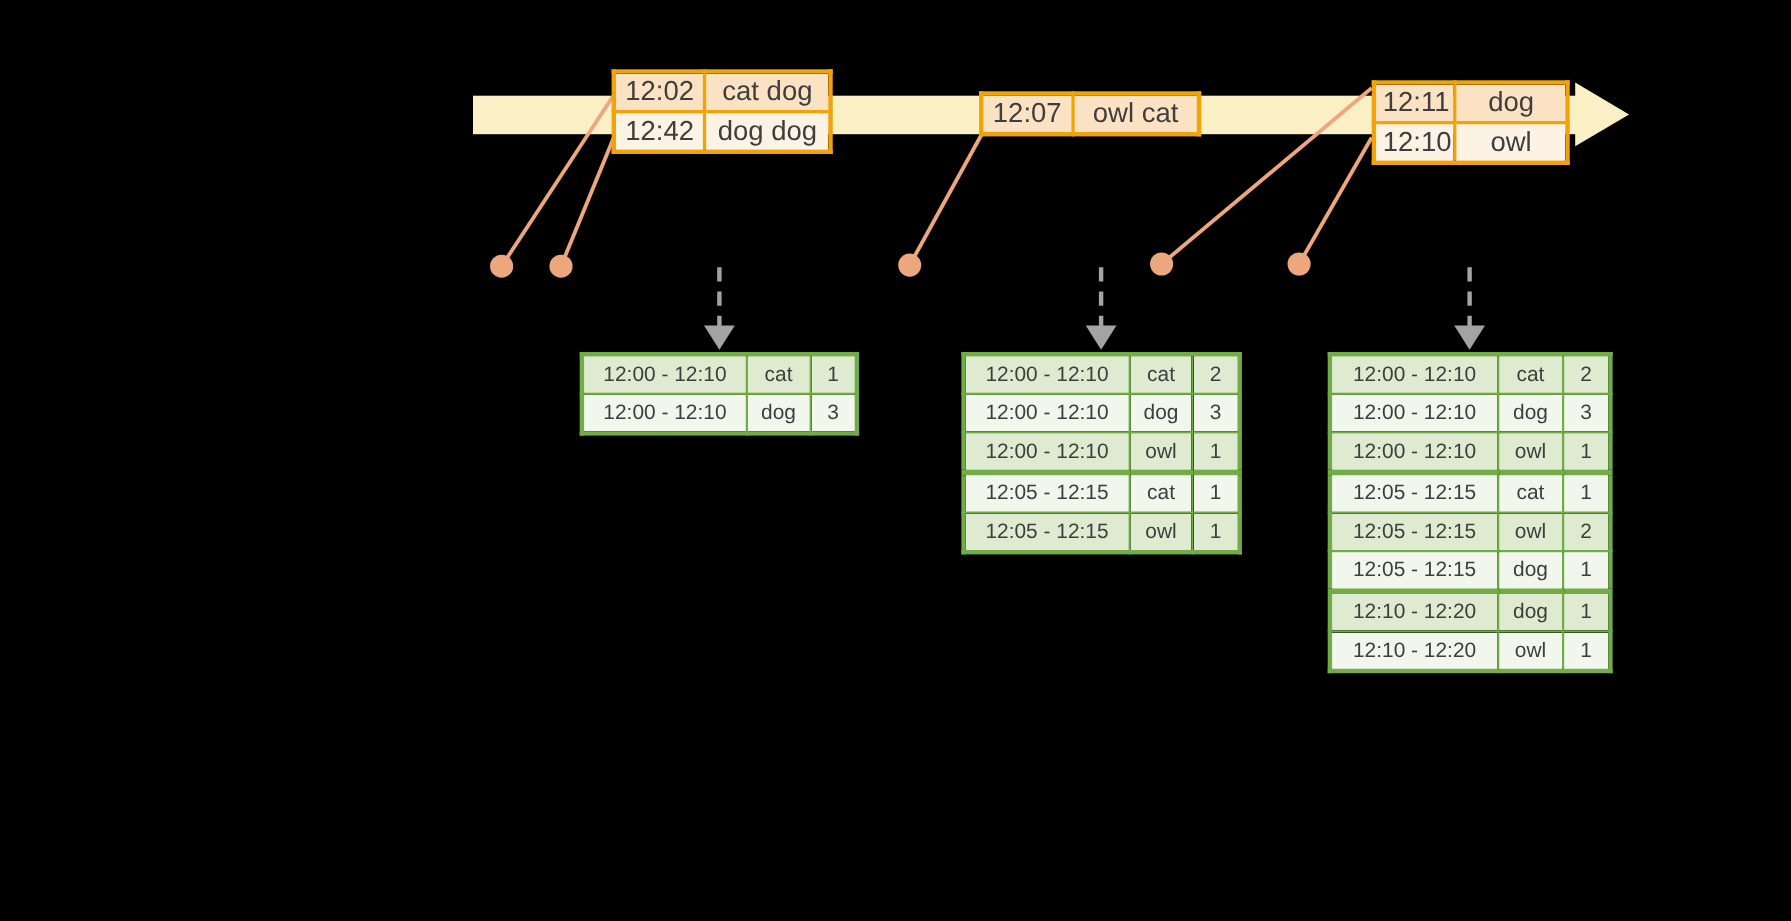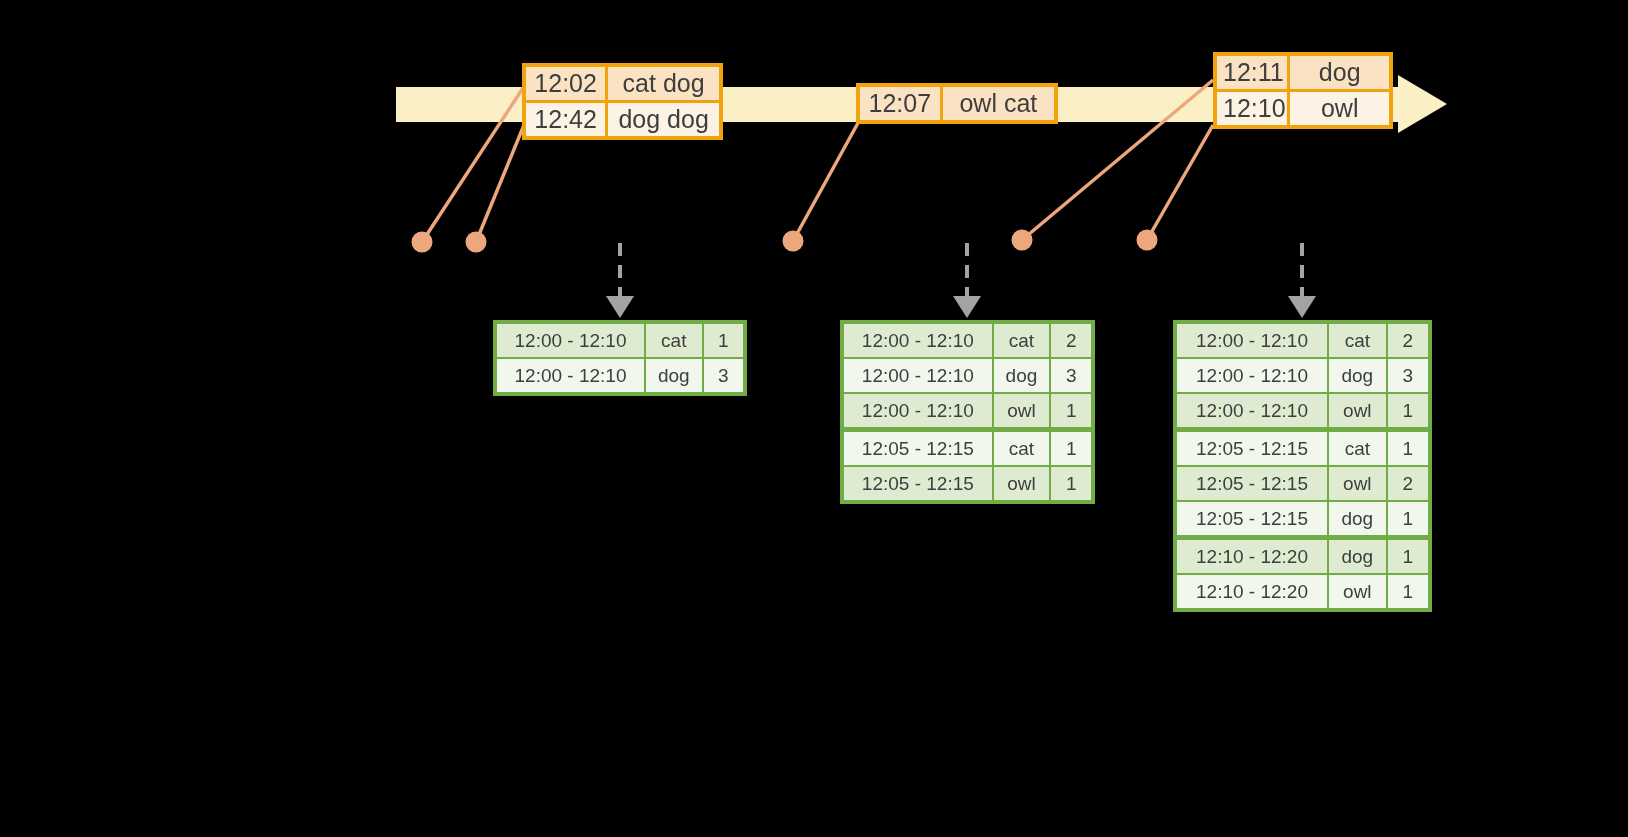--- a/index.html
+++ b/index.html
@@ -1,19 +1,20 @@
 <!DOCTYPE html>
 <html style="--background: #000000; --timeline_band: #FBEFC6; --event_border: #F0A30B; --event_row_dark: #FAE2C2; --event_row_light: #FCF3E5; --connector: #EDA77D; --result_border: #71AC47; --result_row_dark: #DEEBD0; --result_row_light: #F2F7ED; --trigger_arrow: #A3A3A3; --text: #3E3E3E;"><head>
 <meta charset="utf-8">
 <style>
   html,body{margin:0;padding:0;background:#000;}
   .canvas{
     position:relative;width:1527px;height:837px;background:var(--background,#000);
     font-family:"Liberation Sans","DejaVu Sans",sans-serif;color:var(--text,#3e3e3e);
     overflow:hidden;
+    margin-left:34px;
   }
   
   .band{position:absolute;left:396px;top:87px;width:1004px;height:35px;background:var(--timeline_band);}
   .band-head{
     position:absolute;left:1398px;top:75px;width:0;height:0;
     border-top:29px solid transparent;border-bottom:29px solid transparent;
     border-left:49px solid var(--timeline_band);
   }
   
   svg.overlay{position:absolute;left:0;top:0;pointer-events:none;}
@@ -24,21 +25,21 @@
   
   table{border-collapse:collapse;table-layout:fixed;position:absolute;}
   td{white-space:nowrap;text-align:center;vertical-align:middle;overflow:hidden;padding:0 6px;}
   
   table.event{border:4px solid var(--event_border);font-size:25px;}
   table.event td{border:3px solid var(--event_border);height:33px;}
   table.event tr:nth-child(odd) td{background:var(--event_row_dark);}
   table.event tr:nth-child(even) td{background:var(--event_row_light);}
   #event-table-1{left:522px;top:63px;width:201px;}
   #event-table-2{left:856px;top:83px;width:202px;padding-left:10px;}
-  #event-table-3{left:1213px;top:52px;width:180px;}
+  #event-table-3{left:1213px;top:73px;width:180px;}
   
   table.result{border:4px solid var(--result_border);font-size:19px;padding-left:40px;}
   table.result td{border:2px solid var(--result_border);height:33px;}
   table.result tr:nth-child(odd) td{background:var(--result_row_dark);}
   table.result tr:nth-child(even) td{background:var(--result_row_light);}
   table.result tr.group-end td{border-bottom:5px solid var(--result_border);}
   #result-table-1{left:493px;top:320px;width:254px;}
   #result-table-2{left:840px;top:320px;width:255px;}
   #result-table-3{left:1173px;top:320px;width:259px;}
   col.c-time{width:60%;} col.c-word{width:23%;} col.c-count{width:17%;}

